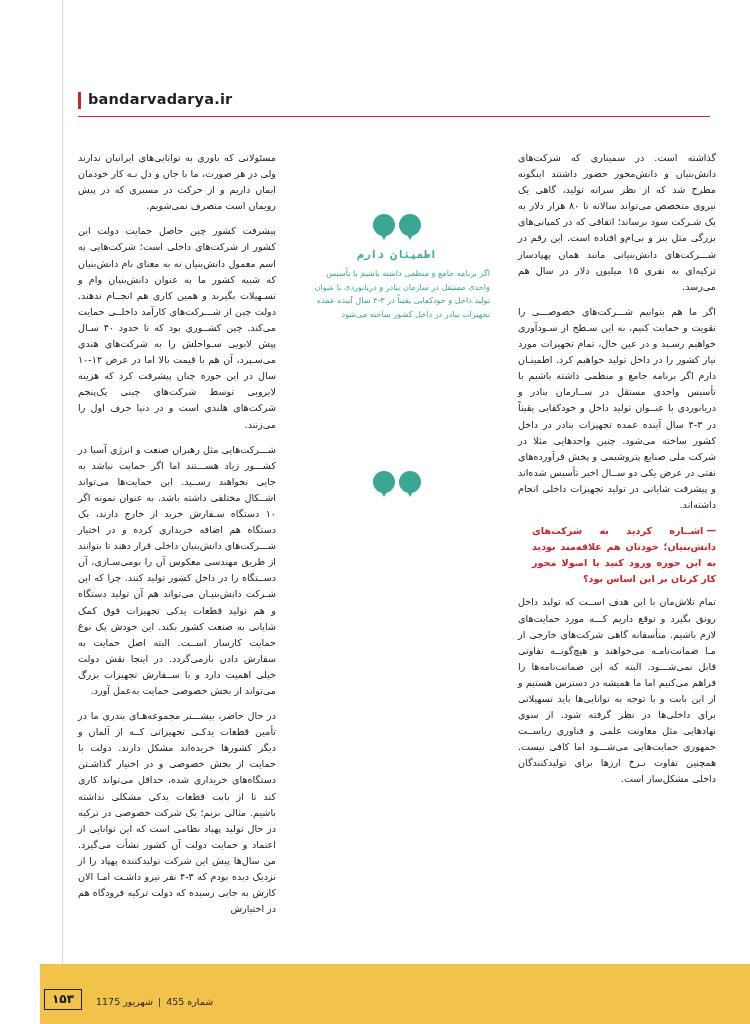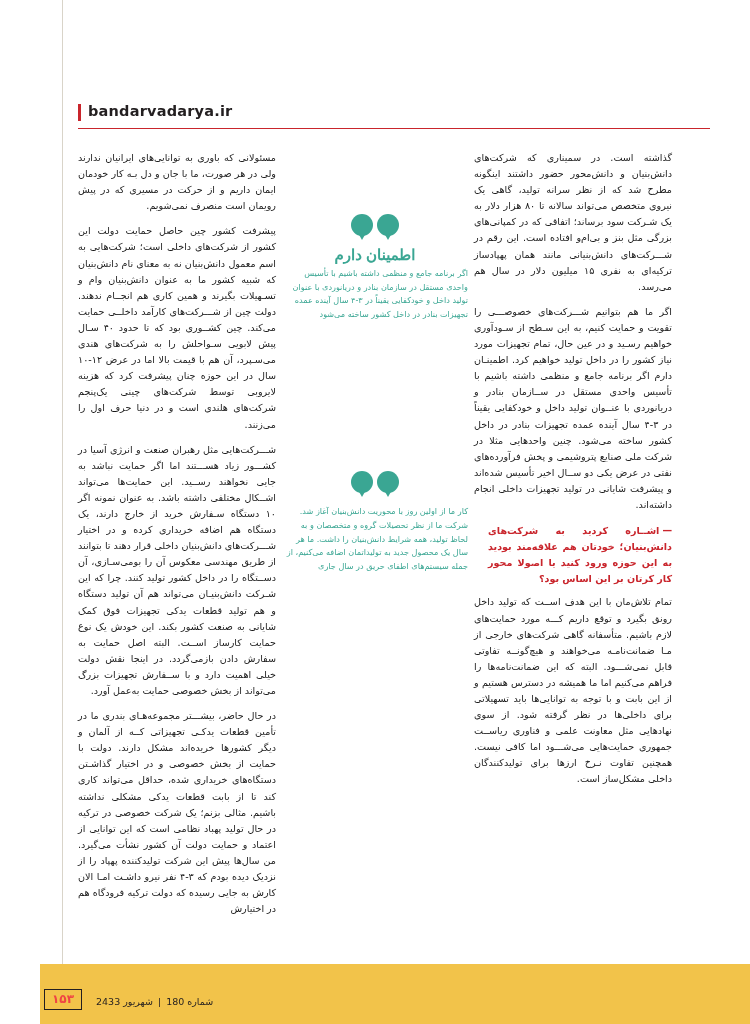--- a/index.html
+++ b/index.html
@@ -27,21 +27,21 @@
     left: 62px;
     top: 0;
     width: 1px;
     height: 1024px;
     background: #d9d4c9;
   }
 
   
   .header {
     position: absolute;
-    top: 104px;
+    top: 92px;
     left: 78px;
     right: 40px;
     height: 30px;
   }
   .header-rule {
     position: absolute;
     left: 0;
     right: 0;
     top: 24px;
     height: 1px;
@@ -69,20 +69,21 @@
 
   
   .columns {
     position: absolute;
     top: 150px;
     left: 78px;
     width: 640px;
     height: 810px;
     display: flex;
     flex-direction: row-reverse;
+    gap: 22px;
   }
   .col {
     width: 198px;
     position: relative;
   }
 
   p.body {
     margin: 0 0 9px 0;
     font-family: "DejaVu Sans", "Liberation Sans", sans-serif;
     font-size: 9.6px;
@@ -121,22 +122,22 @@
   .pull.first { margin-top: 64px; }
   .pull.second { margin-top: 150px; }
 
   .quote-glyph {
     display: block;
     margin: 0 auto 8px auto;
     width: 52px;
     height: 26px;
   }
   .pull-title {
-    font-family: Liberation Sans, sans-serif;
-    font-size: 15px;
+    font-family: Liberation Mono, monospace;
+    font-size: 11px;
     font-weight: bold;
     color: #3aa693;
     margin-bottom: 5px;
     line-height: 14px;
   }
   .pull-text {
     font-family: "DejaVu Sans", "Liberation Sans", sans-serif;
     font-size: 8.1px;
     line-height: 13.6px;
     color: #3aa693;
@@ -163,21 +164,21 @@
   }
   .page-num-box {
     position: absolute;
     left: 44px;
     bottom: 14px;
     border: 1px solid #231f20;
     padding: 2px 7px 3px 7px;
     font-family: "DejaVu Sans", "Liberation Sans", sans-serif;
     font-size: 12px;
     font-weight: bold;
-    color: #ef4444;
+    color: #0f172a;
     direction: rtl;
   }
   .issue-line {
     position: absolute;
     left: 96px;
     bottom: 17px;
     font-family: "DejaVu Sans", "Liberation Sans", sans-serif;
     font-size: 9.5px;
     color: #231f20;
     direction: rtl;
@@ -223,36 +224,35 @@
         <div class="pull-text">اگر برنامه جامع و منظمی داشته باشیم با تأسیس واحدی مستقل در سازمان بنادر و دریانوردی با عنوان تولید داخل و خودکفایی یقیناً در ۳-۴ سال آینده عمده تجهیزات بنادر در داخل کشور ساخته می‌شود</div>
       </div>
 
       <div class="pull second">
         <svg class="quote-glyph" viewBox="0 0 52 26">
           <circle cx="13" cy="11" r="11" fill="#3aa693"></circle>
           <circle cx="39" cy="11" r="11" fill="#3aa693"></circle>
           <path d="M9 19 L13 26 L17 19 Z" fill="#3aa693"></path>
           <path d="M35 19 L39 26 L43 19 Z" fill="#3aa693"></path>
         </svg>
-        <div class="pull-text">کار ما از اولین روز با محوریت دانش‌بنیان آغاز شد. شرکت ما از نظر تحصیلات گروه و متخصصان و به لحاظ تولید، همه شرایط دانش‌بنیان را داشت. ما هر سال یک محصول جدید به تولیداتمان اضافه می‌کنیم، از جمله سیستم‌های اطفای حریق در سال جاری</div>
       </div>
 
     </div>
 
     <div class="col">
       <p class="body">گذاشته است. در سمیناری که شرکت‌های دانش‌بنیان و دانش‌محور حضور داشتند اینگونه مطرح شد که از نظر سرانه تولید، گاهی یک نیروی متخصص می‌تواند سالانه تا ۸۰ هزار دلار به یک شـرکت سود برساند؛ اتفاقی که در کمپانی‌های بزرگی مثل بنز و بی‌ام‌و افتاده است. این رقم در شـــرکت‌های دانش‌بنیانی مانند همان پهپادساز ترکیه‌ای به نفری ۱۵ میلیون دلار در سال هم می‌رسد.</p>
       <p class="body">اگر ما هم بتوانیم شـــرکت‌های خصوصـــی را تقویت و حمایت کنیم، به این سـطح از سـودآوری خواهیم رسـید و در عین حال، تمام تجهیزات مورد نیاز کشور را در داخل تولید خواهیم کرد. اطمینـان دارم اگر برنامه جامع و منظمی داشته باشیم با تأسیس واحدی مستقل در ســازمان بنادر و دریانوردی با عنــوان تولید داخل و خودکفایی یقیناً در ۳-۴ سال آینده عمده تجهیزات بنادر در داخل کشور ساخته می‌شود. چنین واحدهایی مثلا در شرکت ملی صنایع پتروشیمی و پخش فرآورده‌های نفتی در عرض یکی دو ســال اخیر تأسیس شده‌اند و پیشرفت شایانی در تولید تجهیزات داخلی انجام داشته‌اند.</p>
 
       <p class="q-head"><span class="bullet">—</span><span>اشــاره کردید به شرکت‌های دانش‌بنیان؛ خودتان هم علاقه‌مند بودید به این حوزه ورود کنید یا اصولا محور کار کرتان بر این اساس بود؟</span></p>
 
 
 
       <p class="body">تمام تلاش‌مان با این هدف اســت که تولید داخل رونق بگیرد و توقع داریم کـــه مورد حمایت‌های لازم باشیم. متأسفانه گاهی شرکت‌های خارجی از مـا ضمانت‌نامـه می‌خواهند و هیچ‌گونــه تفاوتی قابل نمی‌شـــود. البته که این ضمانت‌نامه‌ها را فراهم می‌کنیم اما ما همیشه در دسترس هستیم و از این بابت و با توجه به توانایی‌ها باید تسهیلاتی برای داخلی‌ها در نظر گرفته شود. از سوی نهادهایی مثل معاونت علمی و فناوری ریاســت جمهوری حمایت‌هایی می‌شـــود اما کافی نیست. همچنین تفاوت نـرخ ارزها برای تولیدکنندگان داخلی مشکل‌ساز است.</p>
     </div>
 
   </div>
 
   <div class="footer-bar"></div>
   <div class="footer-white"></div>
   <div class="page-num-box">۱۵۳</div>
-  <div class="issue-line"><span>شماره 180</span><span class="footer-divider">|</span><span>شهریور 2433</span></div>
+  <div class="issue-line"><span>شماره 455</span><span class="footer-divider">|</span><span>شهریور 1175</span></div>
 
 </div>
 
 </body></html>

